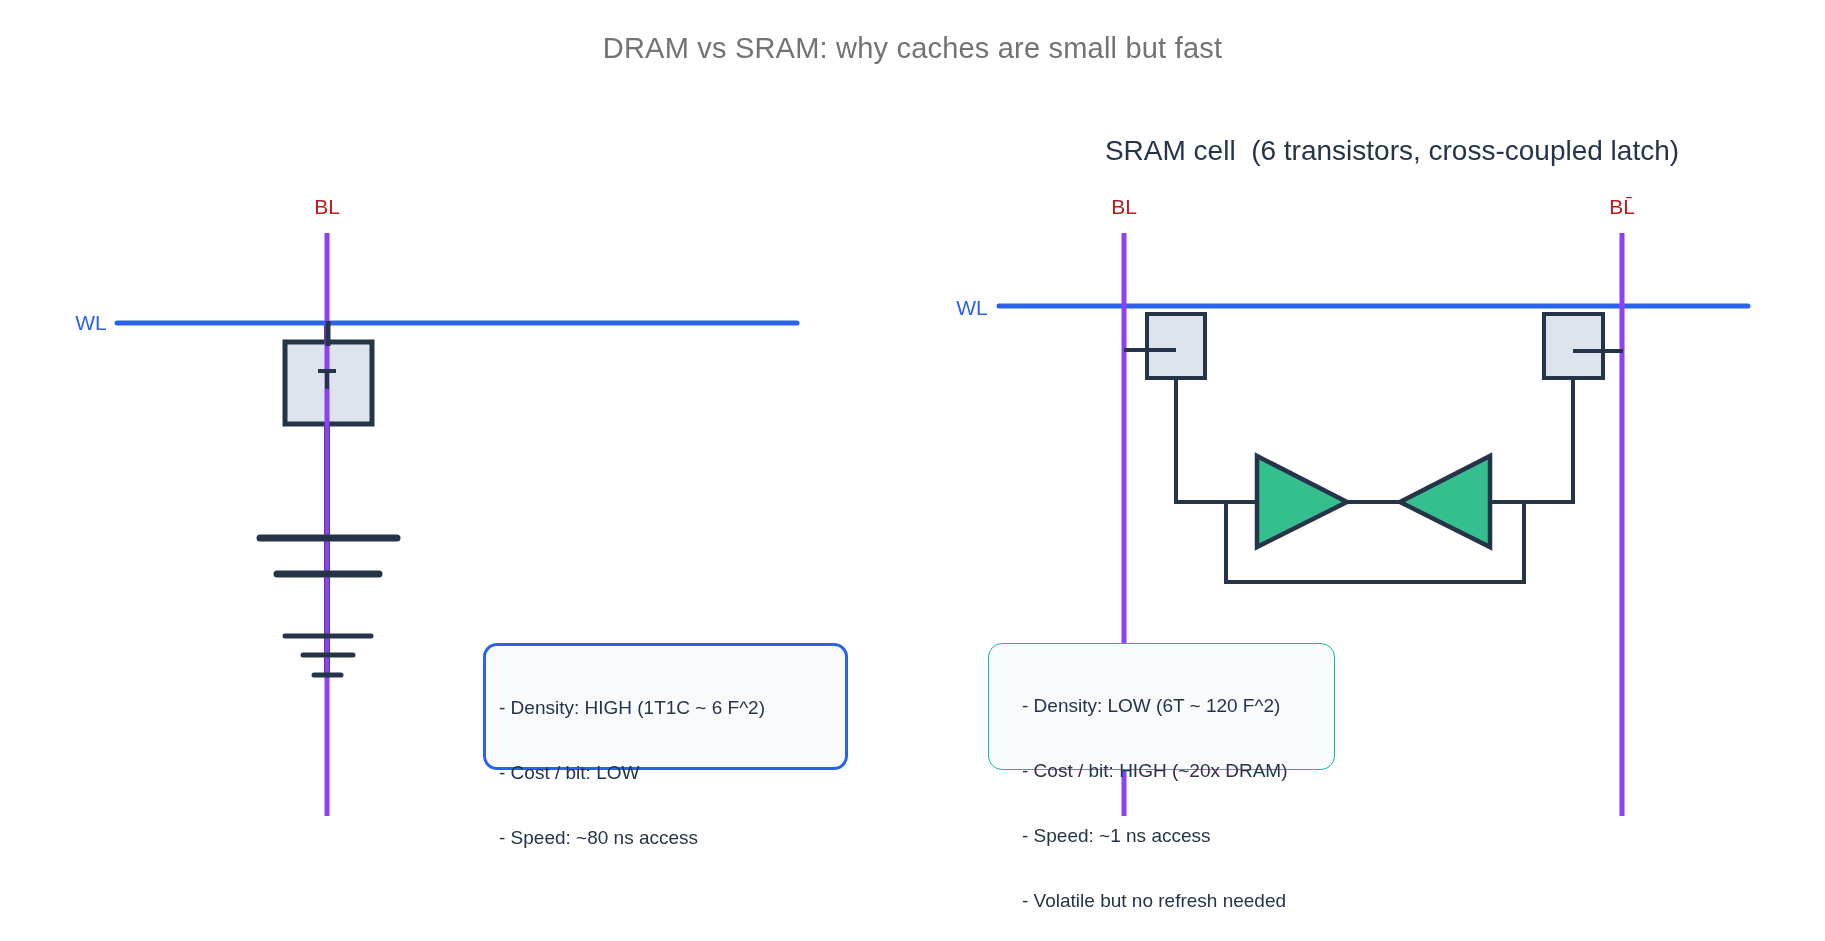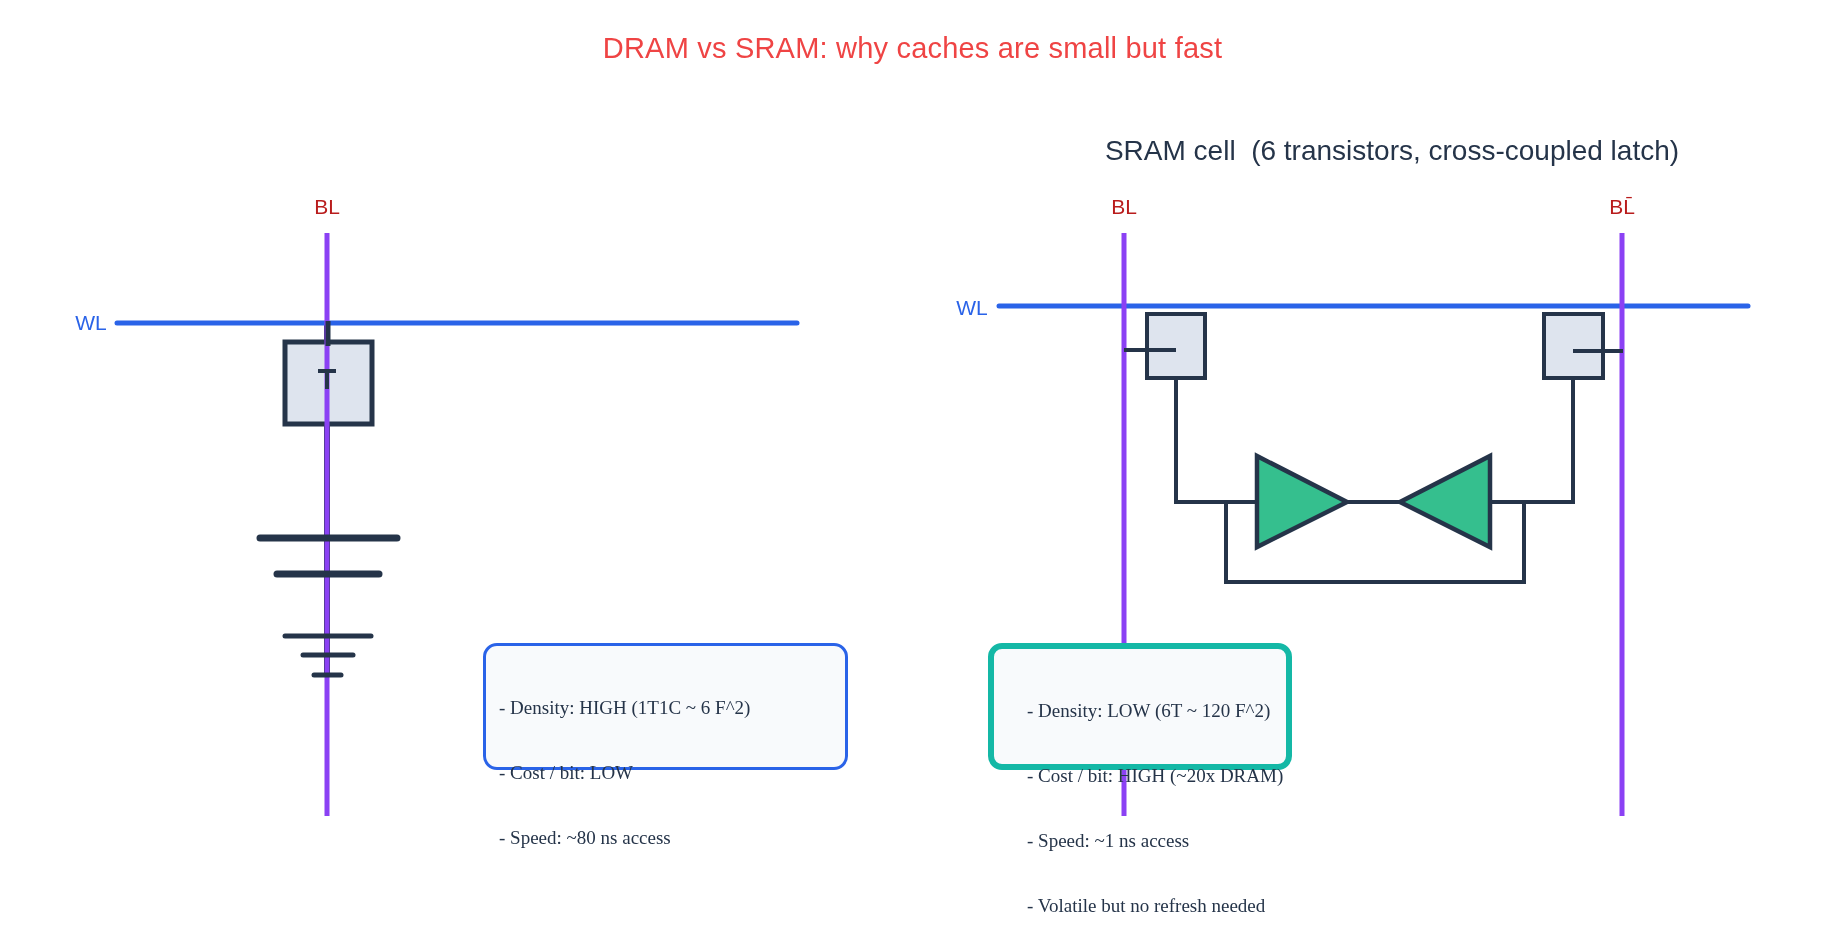--- a/index.html
+++ b/index.html
@@ -3,38 +3,38 @@
 <meta charset="utf-8">
 <style>
   html,body{margin:0;padding:0;background:#ffffff;}
   .canvas{
     position:relative;width:1825px;height:941px;background:#ffffff;overflow:hidden;
     font-family:"Liberation Sans","DejaVu Sans",sans-serif;color:#253449;
   }
   .abs{position:absolute;}
   .title{
     left:0;top:32px;width:100%;text-align:center;
-    font-size:29px;letter-spacing:.2px;color:#ef4444;white-space:pre;
+    font-size:29px;letter-spacing:.2px;color:#737373;white-space:pre;
   }
   .subtitle{
     top:135px;transform:translateX(-50%);font-size:28px;color:#253449;white-space:pre;text-align:center;
   }
   .net-label{
     transform:translateX(-50%);font-size:21px;text-align:center;white-space:pre;
   }
   .bl-label{color:#b91c1c;}
   .wl-label{color:#2a63e8;}
   .cap-label{font-size:24px;color:#253449;white-space:pre;}
   .specs{
     box-sizing:border-box;width:365px;height:127px;background:#f8fafc;
     border-radius:14px;padding:8px 13px 0 13px;
-    font-size:19px;line-height:21.6px;color:#253449;white-space:pre;font-family:Liberation Serif, serif;
+    font-size:19px;line-height:21.6px;color:#253449;white-space:pre;
   }
   .specs.dram{border:3px solid #2a63e8;}
-  .specs.sram{border:6px solid #14b8a6;width:304px;padding-left:33px;}
+  .specs.sram{border:1px solid #14b8a6;width:347px;padding-left:33px;}
   svg.layer{position:absolute;left:0;top:0;}
 </style>
 </head>
 <body>
 
 <div class="canvas">
 
   <svg class="layer" width="1825" height="941" viewBox="0 0 1825 941">
 
     <line x1="327" y1="323" x2="327" y2="675" stroke="#253449" stroke-width="6"></line>

